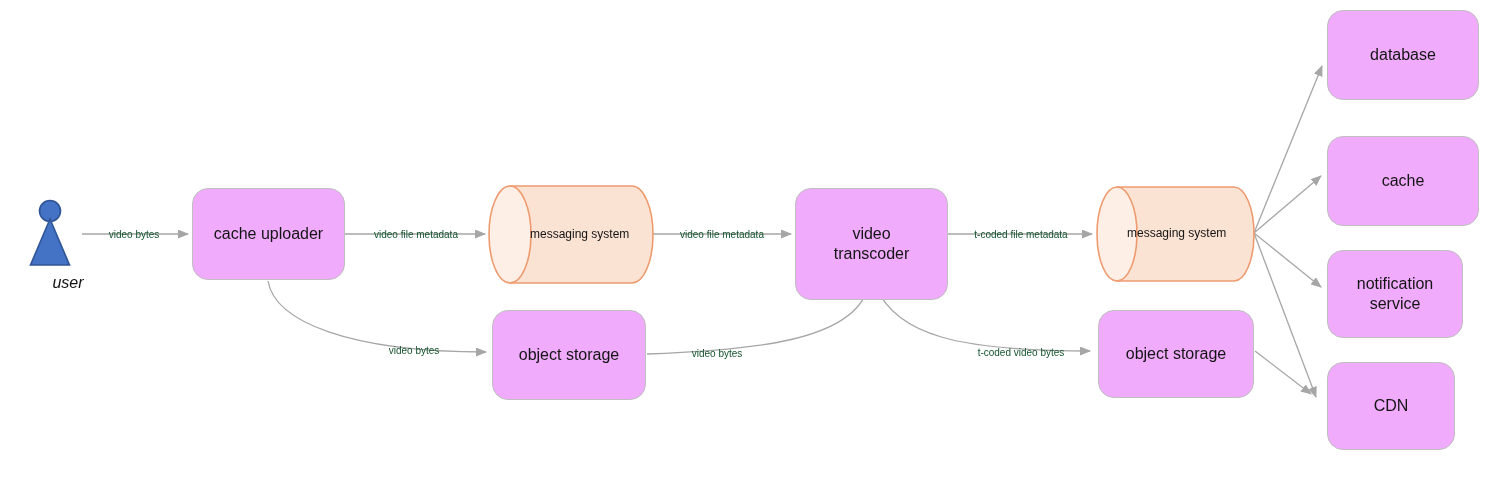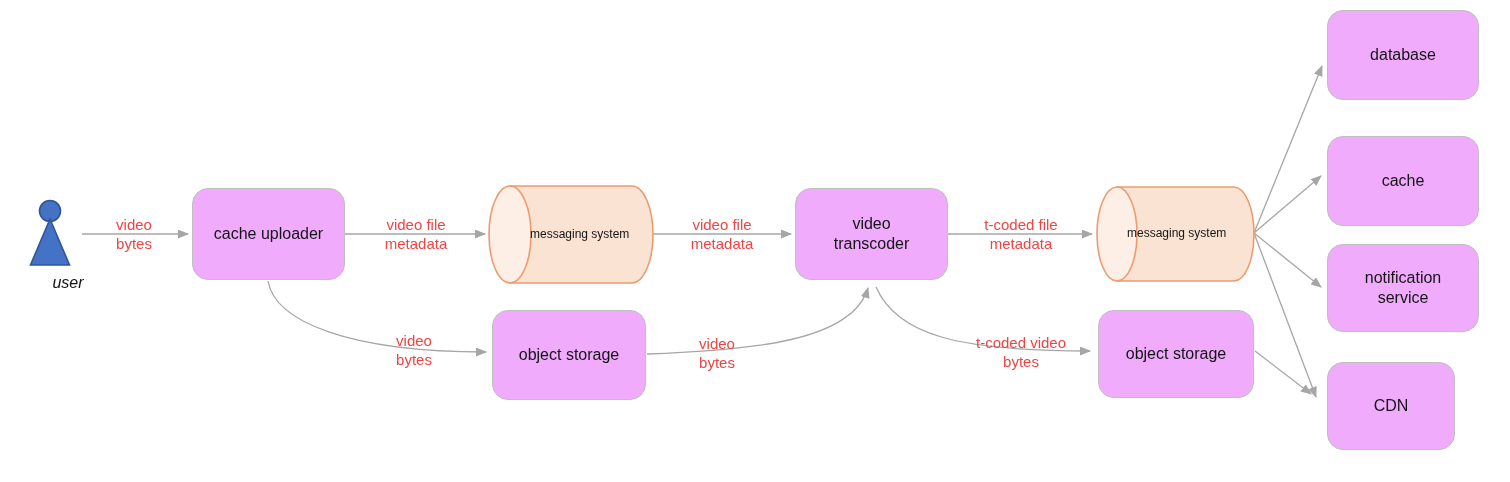--- a/index.html
+++ b/index.html
@@ -30,22 +30,22 @@
   .node-label {
     color: #141414;
     font-size: 16px;
     line-height: 20px;
   }
   .node-label.narrow { max-width: 100px; }
   .free-label {
     position: absolute;
     transform: translate(-50%, -50%);
     text-align: center;
-    color: #ef4444;
-    font-size: 15px;
+    color: #14532d;
+    font-size: 10px;
     line-height: 19px;
   }
   .cyl-label {
     position: absolute;
     transform: translate(-50%, -50%);
     color: #141414;
     font-size: 12px;
     line-height: 20px;
   }
   .actor-label {
@@ -96,41 +96,41 @@
     <g fill="#4472c4" stroke="#2f5597" stroke-width="1.6">
       <circle cx="50" cy="211" r="10.5"></circle>
       <polygon points="50,219 30.5,265 69.5,265"></polygon>
     </g>
   </svg>
 
   <div class="node-box" style="left:192px; top:188px; width:153px; height:92px;">
     <span class="node-label">cache uploader</span>
   </div>
 
-  <div class="node-box" style="left:795px; top:188px; width:153px; height:92px;">
+  <div class="node-box" style="left:795px; top:188px; width:153px; height:112px;">
     <span class="node-label narrow">video transcoder</span>
   </div>
 
   <div class="node-box" style="left:492px; top:310px; width:154px; height:90px;">
     <span class="node-label">object storage</span>
   </div>
 
   <div class="node-box" style="left:1098px; top:310px; width:156px; height:88px;">
     <span class="node-label">object storage</span>
   </div>
 
   <div class="node-box" style="left:1327px; top:10px; width:152px; height:90px;">
     <span class="node-label">database</span>
   </div>
 
   <div class="node-box" style="left:1327px; top:128px; width:152px; height:90px;margin-top:8px;">
     <span class="node-label">cache</span>
   </div>
 
-  <div class="node-box" style="left:1327px; top:244px; width:152px; height:88px;">
+  <div class="node-box" style="left:1327px; top:250px; width:136px; height:88px;">
     <span class="node-label narrow">notification service</span>
   </div>
 
   <div class="node-box" style="left:1327px; top:362px; width:128px; height:88px;">
     <span class="node-label">CDN</span>
   </div>
 
   <div class="cyl-label" style="left:585px; top:234px; width:110px;">messaging system</div>
 
   <div class="cyl-label" style="left:1182px; top:233px; width:110px;">messaging system</div>

